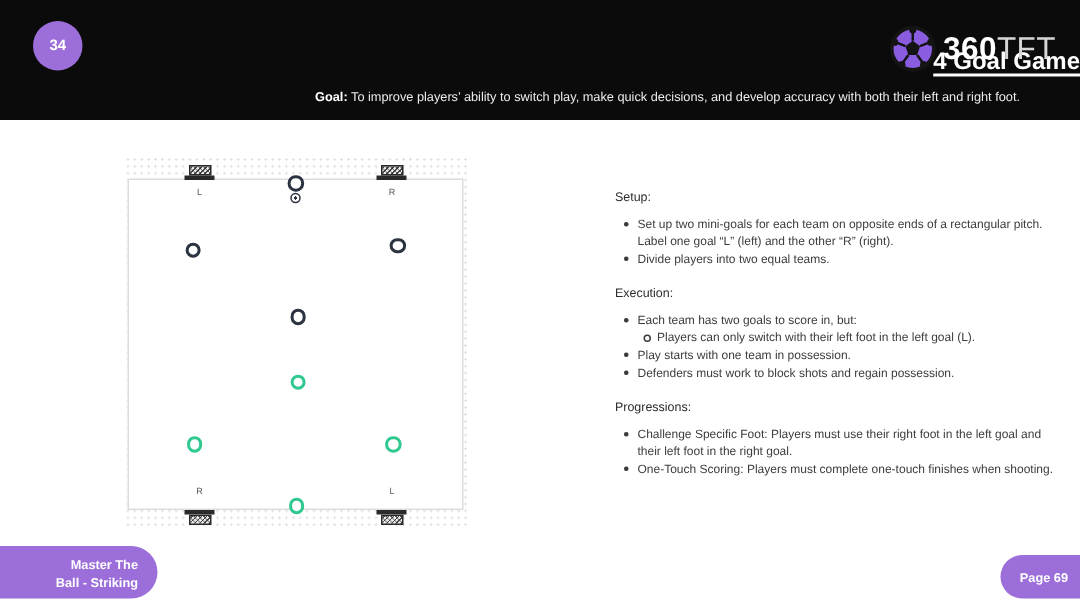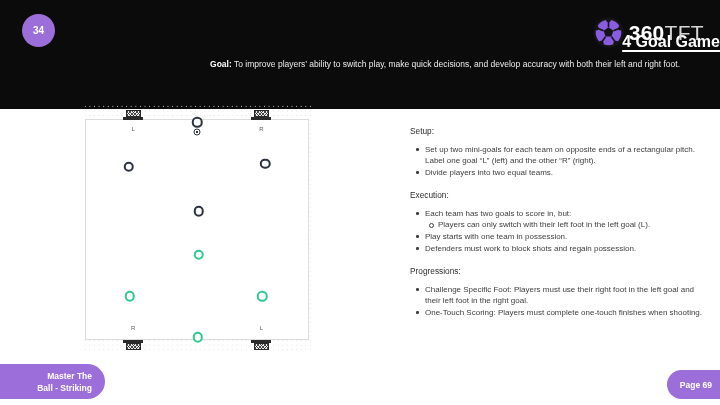--- a/index.html
+++ b/index.html
@@ -1,21 +1,21 @@
 <!DOCTYPE html>
 <html><head>
 <meta charset="utf-8">
 <style>
   * { margin:0; padding:0; box-sizing:border-box; }
   html,body { width:720px; height:405px; overflow:hidden; background:#fff;
               font-family:"Liberation Sans", sans-serif; }
   .stage { position:relative; width:720px; height:405px; background:#ffffff; overflow:hidden; }
 
   
-  .header { position:absolute; left:0; top:0; width:720px; height:109px; background:#0b0b0b; }
+  .header { position:absolute; left:0; top:0; width:720px; height:80px; background:#0b0b0b; }
   .num-badge { position:absolute; left:22px; top:14px; width:33px; height:33px; border-radius:50%;
                background:#9c6ed9; color:#fff; font-size:10px; font-weight:bold;
                display:flex; align-items:center; justify-content:center; }
   .title { position:absolute; left:0; top:33px; width:720px; text-align:right;
            color:#ffffff; font-size:16px; font-weight:bold;
            text-decoration:underline; text-underline-offset:3px; text-decoration-thickness:1.5px; }
   .goal-line { position:absolute; left:40px; top:58px; width:640px; text-align:right;
                color:#ececec; font-size:8.5px; line-height:12px; }
   .goal-line b { color:#ffffff; }
   .logo { position:absolute; right:16px; top:17px; display:flex; align-items:center; gap:5px; }

